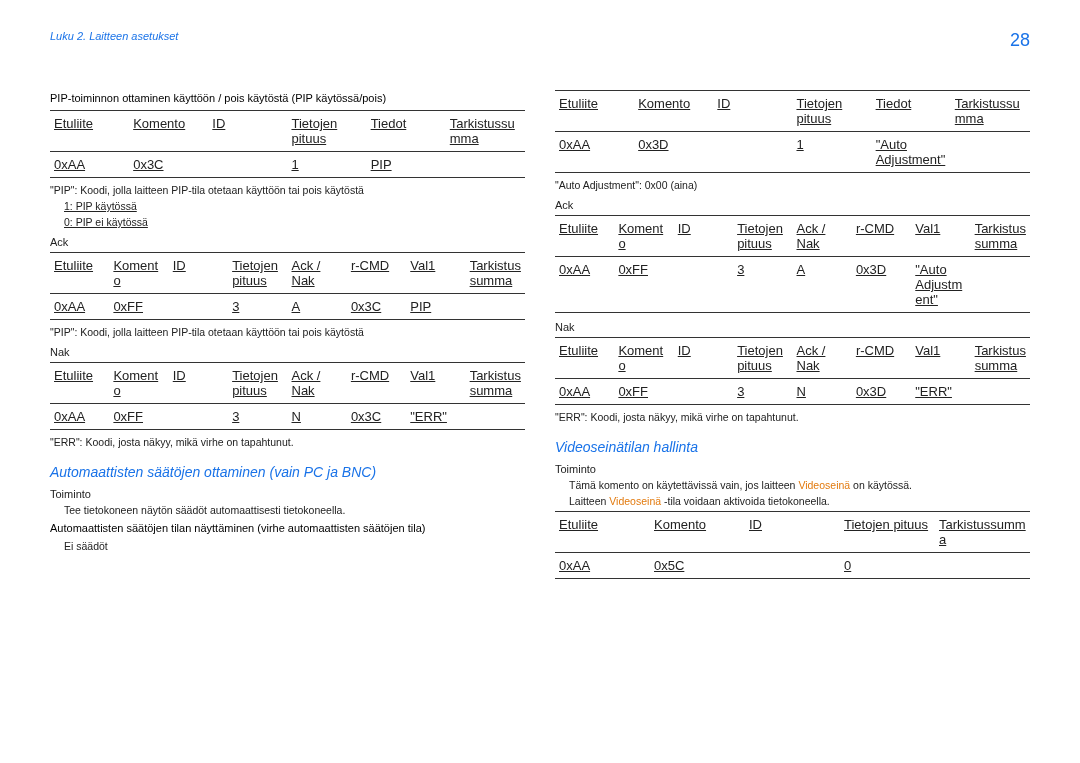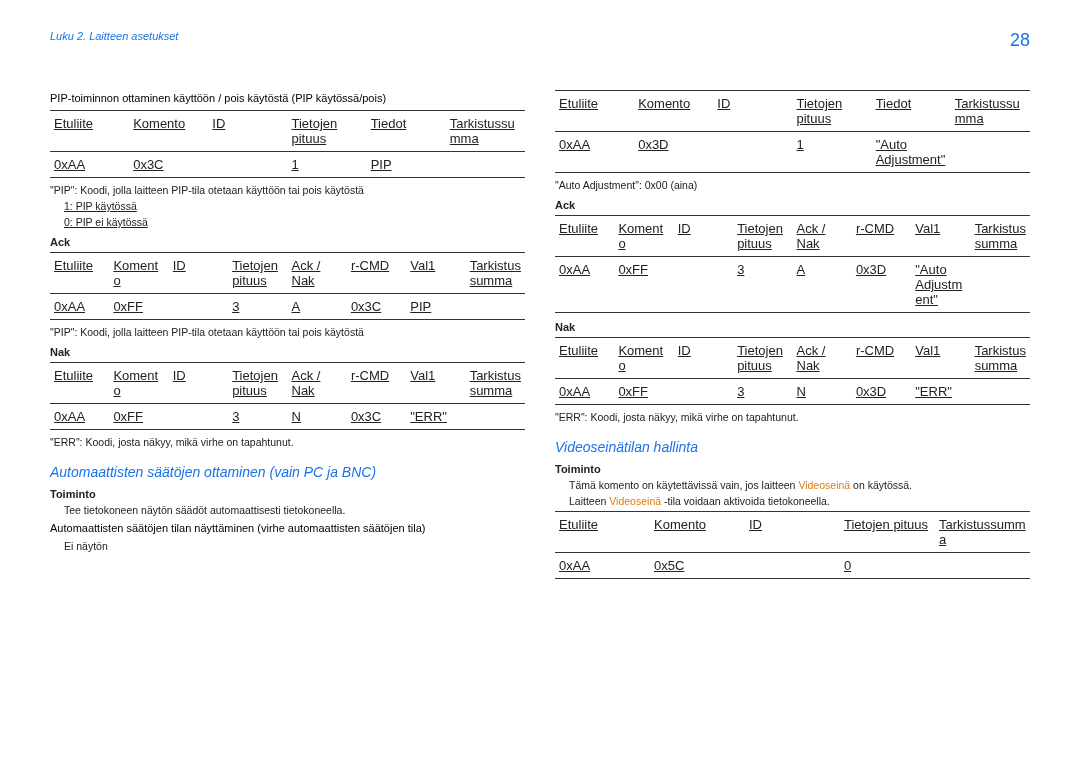--- a/index.html
+++ b/index.html
@@ -47,21 +47,21 @@
   }
   h3.section-blue {
     font-size: 14px;
     font-weight: normal;
     color: #1a73e8;
     margin: 16px 0 6px 0;
     font-style: italic;
   }
   h4.sub {
     font-size: 11px;
-    font-weight: bold;
+    font-weight: normal;
     margin: 8px 0 4px 0;
   }
   table {
     border-collapse: collapse;
     width: 100%;
     font-size: 13px;
     margin: 4px 0 6px 0;
     table-layout: fixed;
     text-decoration: underline;
   }
@@ -172,21 +172,21 @@
           <td></td>
         </tr>
       </tbody>
         </table>
       <p class="note">"ERR": Koodi, josta näkyy, mikä virhe on tapahtunut.</p>
 
       <h3 class="section-blue">Automaattisten säätöjen ottaminen (vain PC ja BNC)</h3>
       <h4 class="sub">Toiminto</h4>
       <p class="note indent">Tee tietokoneen näytön säädöt automaattisesti tietokoneella.</p>
       <h3 class="section-bold">Automaattisten säätöjen tilan näyttäminen (virhe automaattisten säätöjen tila)</h3>
-      <p class="note indent">Ei näytön</p>
+      <p class="note indent">Ei säädöt</p>
     </div>
 
     <div class="col">
       <table>
         <tbody>
             <tr class="header">
           <th>Etuliite</th>
           <th>Komento</th>
           <th>ID</th>
           <th>Tietojen pituus</th>

